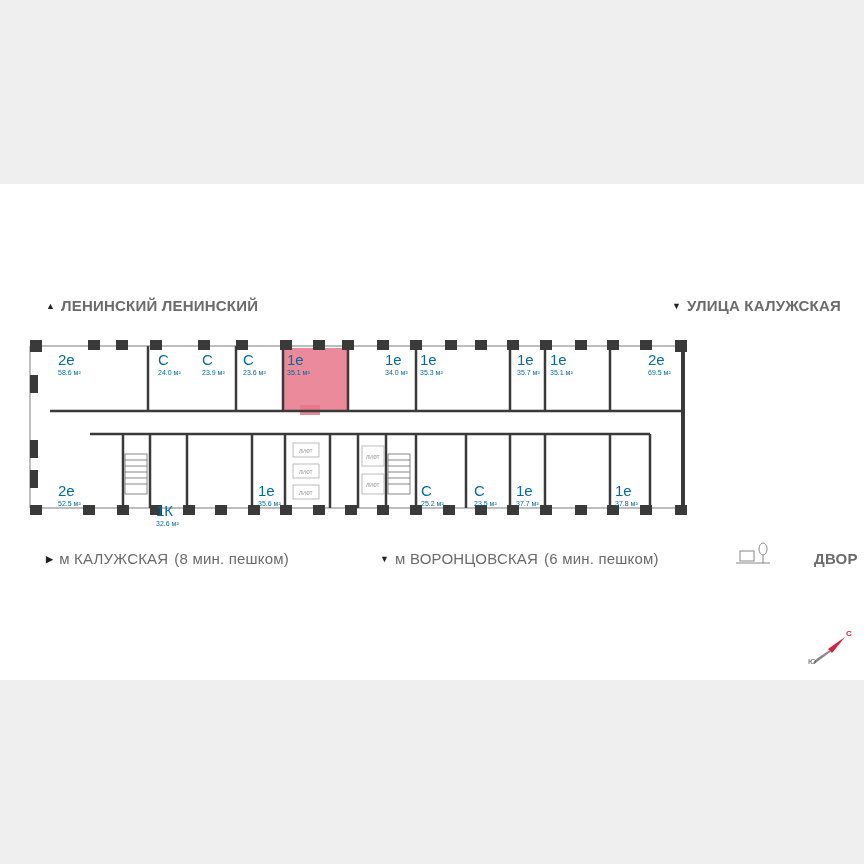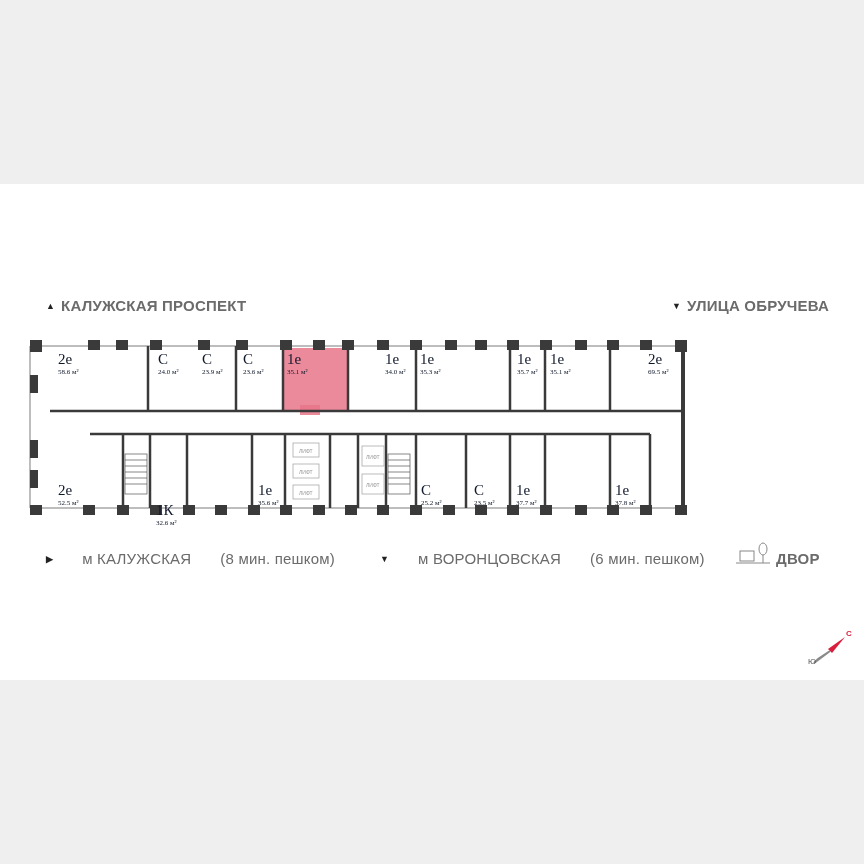--- a/index.html
+++ b/index.html
@@ -1,38 +1,38 @@
 <!DOCTYPE html>
 <html><head>
 <meta charset="utf-8">
 <style>
   html,body{margin:0;padding:0;}
   body{width:864px;height:864px;background:#efefef;position:relative;overflow:hidden;font-family:"Liberation Sans",sans-serif;}
   .panel{position:absolute;left:0;top:184px;width:864px;height:496px;background:#ffffff;}
   .label{position:absolute;color:#6b6b6b;font-size:15px;font-weight:bold;letter-spacing:0.2px;white-space:nowrap;display:flex;align-items:center;gap:6px;}
   .label .tri{font-size:9px;color:#222;}
-  .label .light{font-weight:normal;margin-left:23px;}
+  .label .light{font-weight:normal;}
   .plan{position:absolute;left:0;top:0;width:864px;height:864px;}
-  .unit-text{position:absolute;font-family:Liberation Serif, serif;color:#0f172a;line-height:1;}
+  .unit-text{position:absolute;font-family:Liberation Sans, sans-serif;color:#0369a1;line-height:1;}
   .unit-text .type{font-size:15px;display:block;}
   .unit-text .area{font-size:7px;display:block;margin-top:2px;}
   .lift{position:absolute;font-size:5px;color:#999;}
 </style>
 </head>
 <body>
 
 <div class="panel"></div>
 
 <div class="label" style="left:46px;top:297px;">
   <span class="tri">▲</span>
-  <span>КАЛУЖСКАЯ ПРОСПЕКТ</span>
+  <span>ЛЕНИНСКИЙ ЛЕНИНСКИЙ</span>
 </div>
 <div class="label" style="left:672px;top:297px;">
   <span class="tri">▼</span>
-  <span>УЛИЦА ОБРУЧЕВА</span>
+  <span>УЛИЦА КАЛУЖСКАЯ</span>
 </div>
 
 <svg class="plan" viewBox="0 0 864 864">
 
   <rect x="283" y="348" width="65" height="63" fill="#e8758a" opacity="0.85"></rect>
   <rect x="300" y="405" width="20" height="10" fill="#e8758a" opacity="0.85"></rect>
 
   <g stroke="#3a3a3a" fill="none">
     <line x1="30" y1="346" x2="683" y2="346" stroke="#bdbdbd" stroke-width="2"></line>
     <line x1="30" y1="508" x2="683" y2="508" stroke="#bdbdbd" stroke-width="2"></line>
@@ -229,18 +229,18 @@
 <div class="label" style="left:46px;top:550px;">
   <span class="tri">▶</span>
   <span class="light">м КАЛУЖСКАЯ</span>
   <span class="light">(8 мин. пешком)</span>
 </div>
 <div class="label" style="left:380px;top:550px;">
   <span class="tri">▼</span>
   <span class="light">м ВОРОНЦОВСКАЯ</span>
   <span class="light">(6 мин. пешком)</span>
 </div>
-<div class="label" style="left:776px;top:550px;">
+<div class="label" style="left:814px;top:550px;">
   <span>ДВОР</span>
 </div>
 
 <span style="position:absolute;left:846px;top:629px;font-size:8px;font-weight:bold;color:#d81e3c;">С</span>
 <span style="position:absolute;left:808px;top:657px;font-size:8px;color:#555;">Ю</span>
 
 </body></html>

